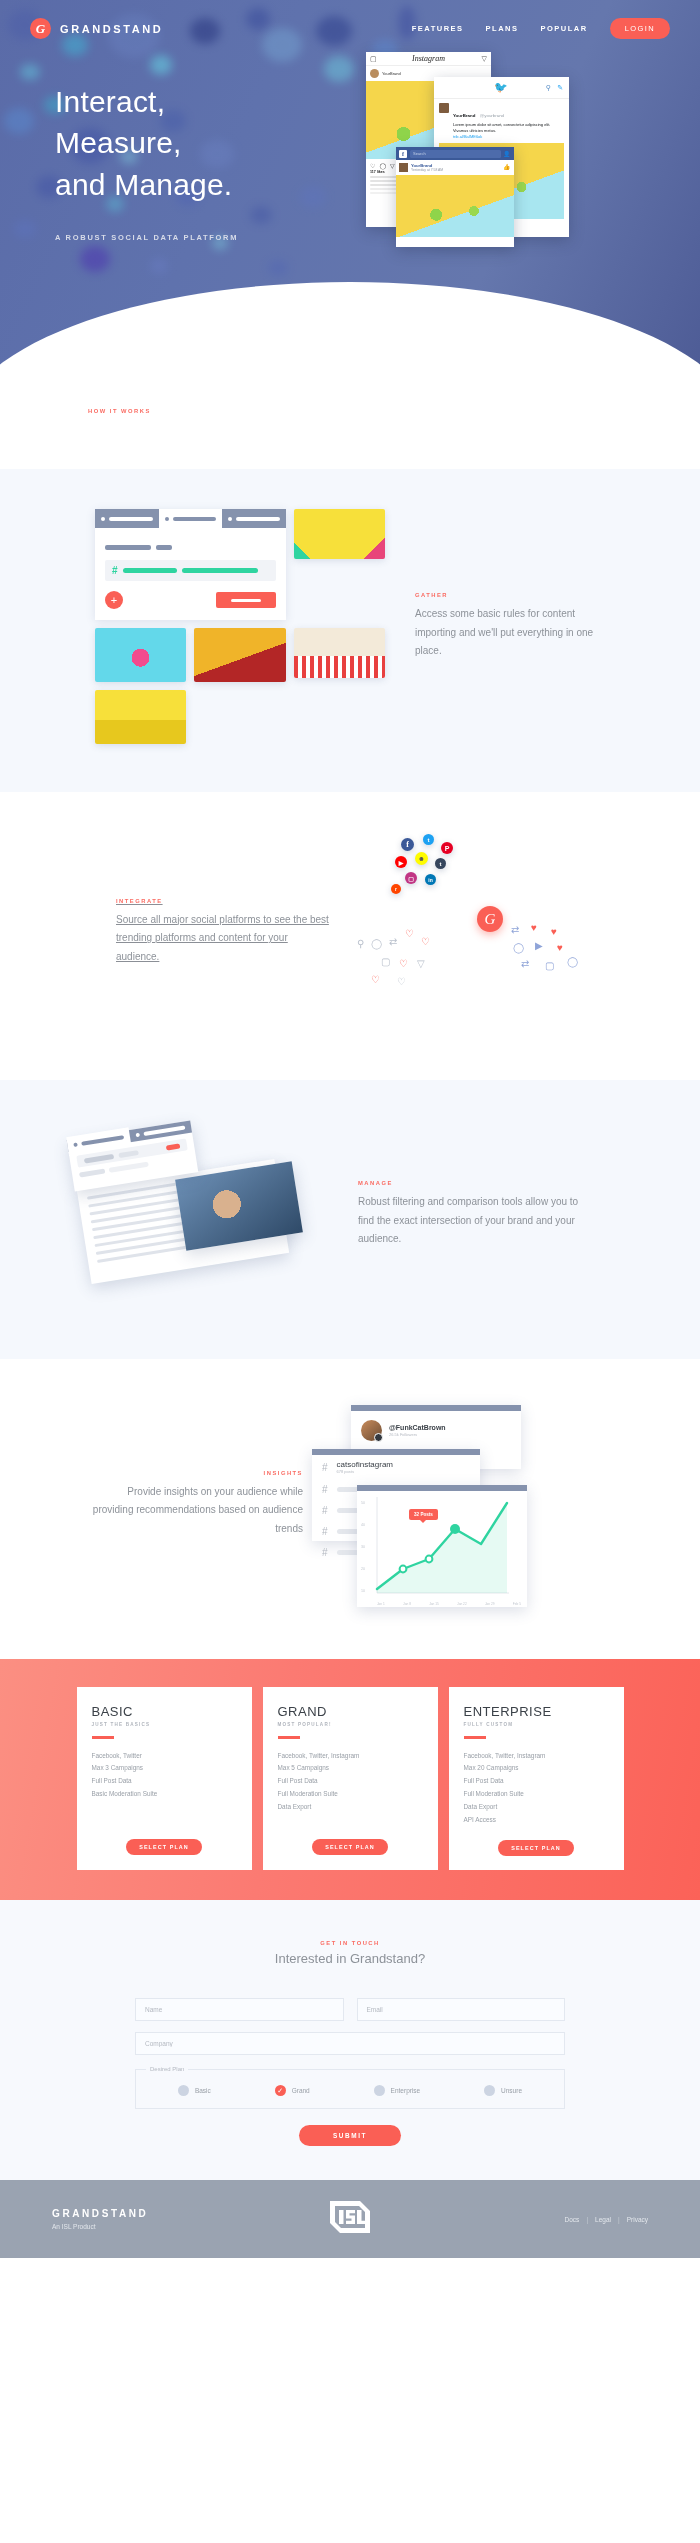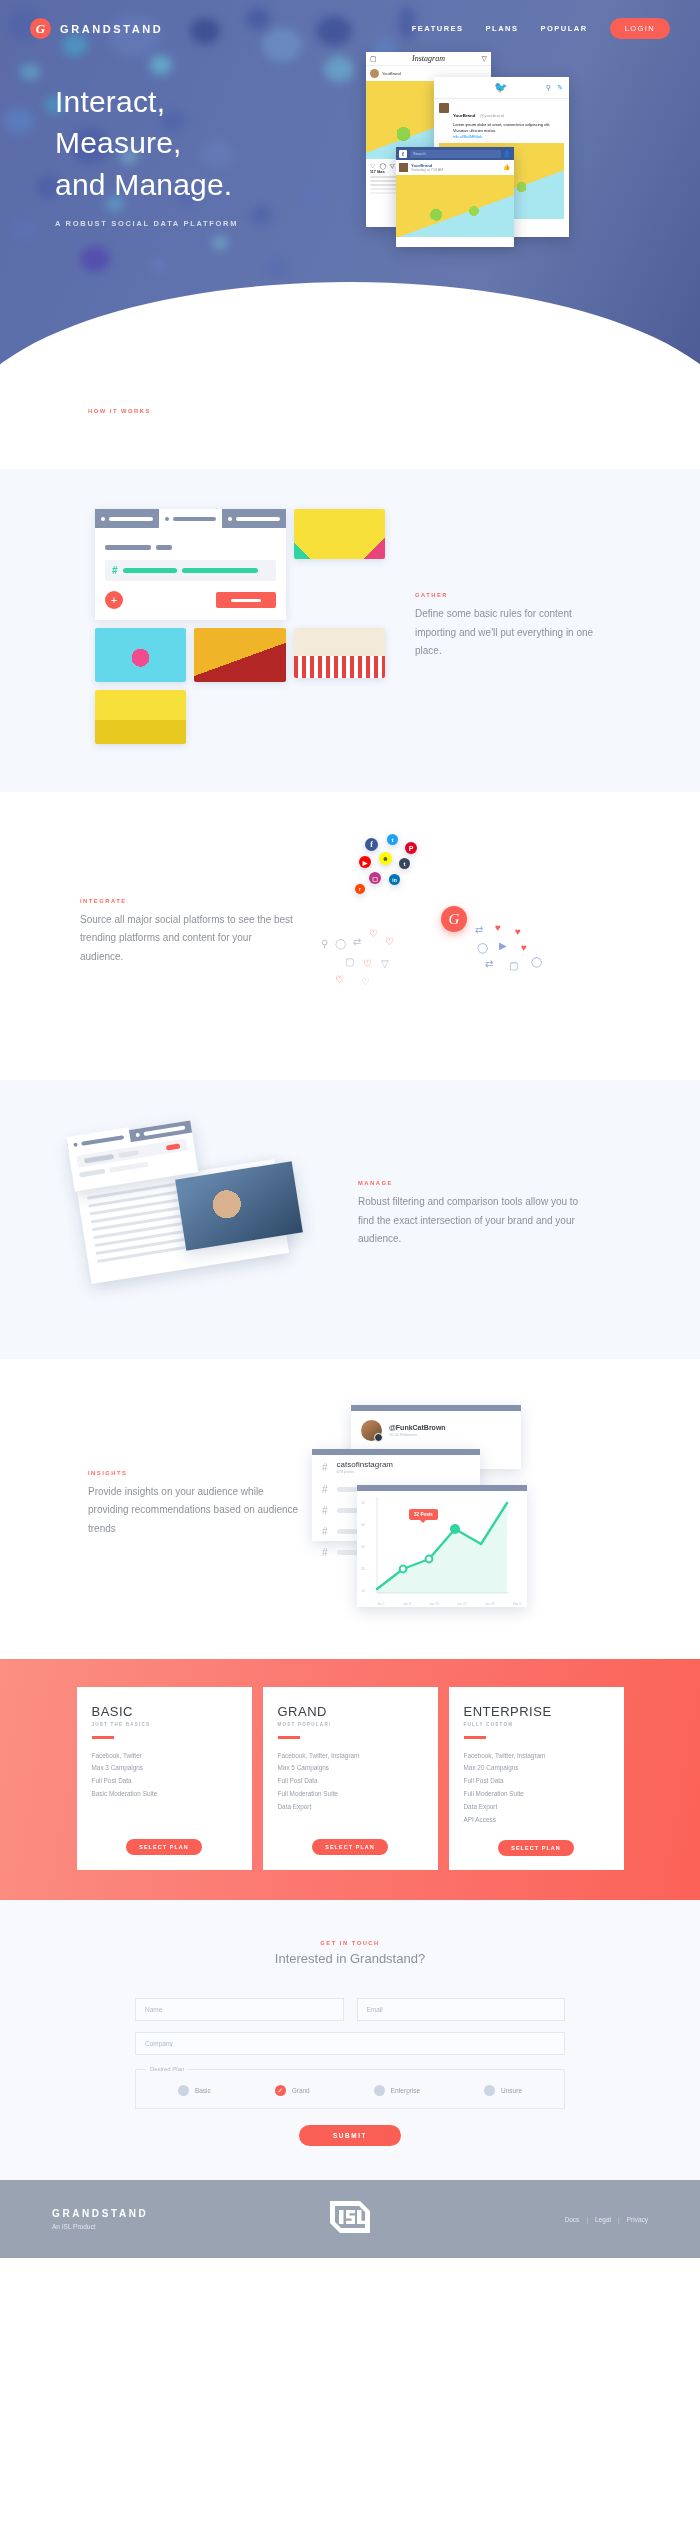--- a/index.html
+++ b/index.html
@@ -48,21 +48,21 @@
     background:#fa5f55; color:#fff; border:none; border-radius:11px;
     padding: 6px 15px; font-size:7.5px; letter-spacing:1.4px; font-weight:normal;
     cursor:pointer;
   }
   .hero-copy { position:relative; z-index:4; padding: 42px 0 0 55px; width: 330px; }
   .hero-copy h1 {
     color:#ffffff; font-weight:300; font-size: 30px; line-height: 1.38;
     letter-spacing: 0.2px;
   }
   .hero-sub {
-    margin-top: 14px; color:#d7dbe8; font-size: 7.5px;
+    margin-top: 28px; color:#d7dbe8; font-size: 7.5px;
     letter-spacing: 1.7px; font-weight: bold;
   }
 
   
   .hero-shots { position:absolute; right: 24px; top: 52px; width: 320px; height: 320px; z-index:3; }
   .shot { position:absolute; background:#fff; box-shadow: 0 4px 14px rgba(30,40,70,.28); }
   .shot-ig { left: 10px; top: 0px; width: 125px; height: 175px; }
   .shot-tw { left: 78px; top: 25px; width: 135px; height: 160px; }
   .shot-fb { left: 40px; top: 95px; width: 118px; height: 100px; }
   .ig-bar { height: 14px; display:flex; align-items:center; justify-content:center;
@@ -160,21 +160,21 @@
                           linear-gradient(#f3ead9,#f3ead9);
         background-size: 100% 45%, 100% 100%; background-position: bottom, top;
         background-repeat: no-repeat; }
   .t3 { background-image: radial-gradient(circle at 50% 55%, #f24b8e 0 9px, transparent 9px),
                           linear-gradient(#63d8ea,#63d8ea); }
   .t4 { background-image: linear-gradient(160deg,#f0b429 0 55%, #b32626 55%); }
   .t5 { background-image: linear-gradient(#f7e03a 0 55%, #e7c81e 55%); }
 
   
   .integrate { padding: 40px 0 48px; }
-  .int-copy { width: 215px; margin-left: 80px; }
+  .int-copy { width: 215px; margin-left: 116px; text-decoration: underline; }
   .int-art { position:relative; width: 290px; height: 200px; margin-left: 14px; flex:none; }
   .ibadge { position:absolute; border-radius:50%; display:flex; align-items:center;
             justify-content:center; color:#fff; font-weight:bold;
             box-shadow: 0 2px 6px rgba(60,80,120,.25); }
   .gs-badge { position:absolute; width:26px;height:26px;border-radius:50%;background:#fa5f55;
               color:#fff; display:flex;align-items:center;justify-content:center;
               font-family:"Liberation Serif",serif; font-style:italic; font-size:15px;
               box-shadow:0 3px 9px rgba(250,95,85,.45); }
   .gly { position:absolute; color:#fa5f55; font-size:10px; }
   .gly.gray { color:#b9c0cc; }
@@ -190,21 +190,21 @@
   .ms-win .mw-body { padding: 5px 7px; }
   .ms-sheet { left: 35px; top: 52px; width: 200px; height: 95px; transform: rotate(-9deg); }
   .ms-lines { padding: 8px 9px; }
   .ms-lines i { display:block; height:3px; background:#dfe3ea; border-radius:1.5px; margin-bottom:5px;}
   .ms-photo { left: 132px; top: 48px; width: 118px; height: 72px; transform: rotate(-9deg);
               background-image: radial-gradient(circle at 40% 45%, #d9b18e 0 14px, transparent 14px),
                                 linear-gradient(150deg,#6c8fb5,#2f4a68); }
 
   
   .insights { padding: 40px 0 50px; }
-  .ins-copy { width: 215px; margin-left: 88px; }
+  .ins-copy { width: 215px; margin-left: 88px; text-align: right; }
   .ins-art { position:relative; width: 300px; height: 210px; margin-left: 6px; flex:none; }
   .ic { position:absolute; background:#fff; box-shadow: 0 4px 14px rgba(60,80,120,.18); }
   .ic-top { height: 6px; background:#8592ad; }
   .ic1 { left: 42px; top: 6px; width: 170px; height: 64px; }
   .ic2 { left: 3px; top: 50px; width: 168px; height: 92px; }
   .ic3 { left: 48px; top: 86px; width: 170px; height: 122px; }
   .ic-user { display:flex; align-items:center; gap:7px; padding: 9px 10px; }
   .ic-ava { width:21px;height:21px;border-radius:50%;
             background-image: linear-gradient(140deg,#c98c5c,#6b4b33); flex:none; position:relative;}
   .ic-ava::after{content:"";position:absolute;right:-1px;bottom:-1px;width:7px;height:7px;
@@ -440,21 +440,21 @@
           </div>
           <div class="thumb t1"></div>
           <div class="thumb t2" style="grid-column:3;grid-row:2"></div>
           <div class="thumb tall t3"></div>
           <div class="thumb tall t4"></div>
           <div class="thumb tall t5"></div>
         </div>
       </div>
       <div class="gather-copy">
         <div class="eyebrow">GATHER</div>
-        <p class="body-copy">Define some basic rules for content importing and we'll put everything in one place.</p>
+        <p class="body-copy">Access some basic rules for content importing and we'll put everything in one place.</p>
       </div>
     </div>
   </section>
 
   <section class="sec integrate">
     <div class="row">
       <div class="int-copy">
         <div class="eyebrow">INTEGRATE</div>
         <p class="body-copy">Source all major social platforms to see the best trending platforms and content for your audience.</p>
       </div>

